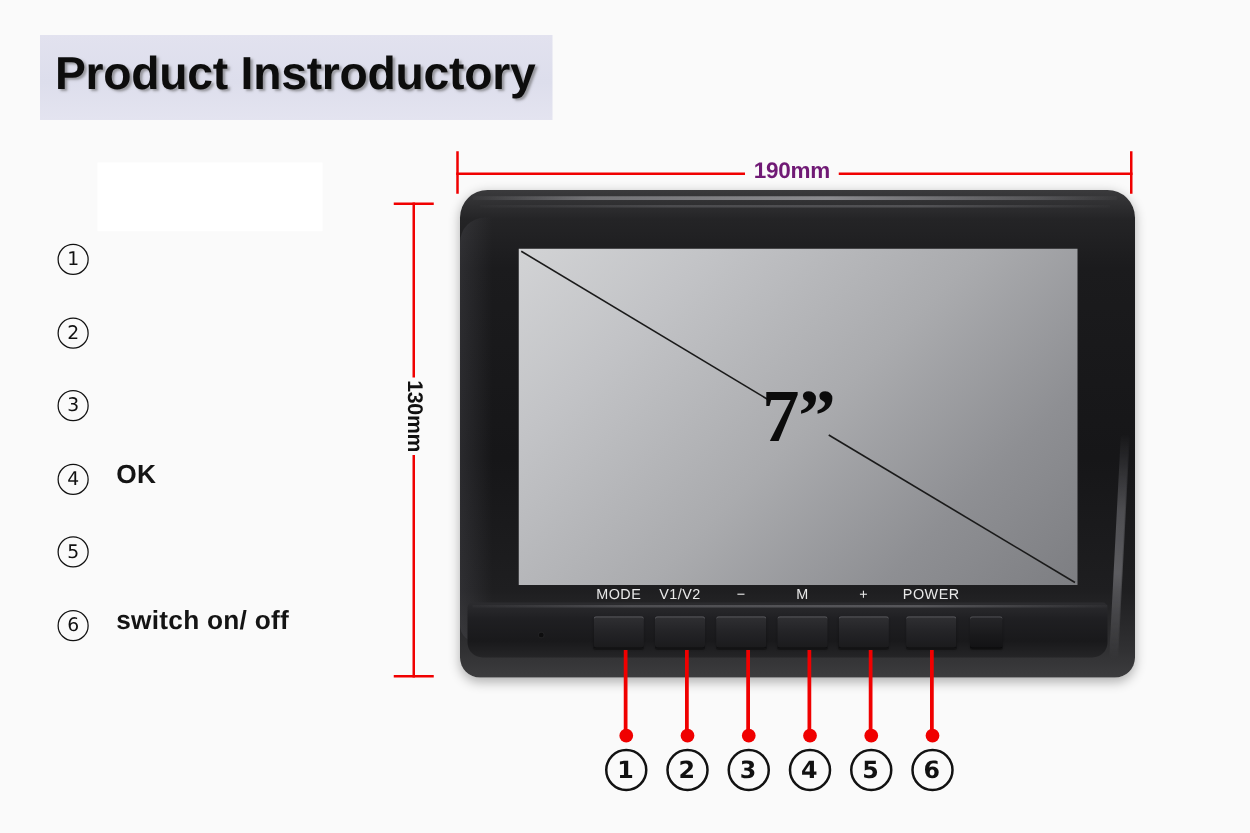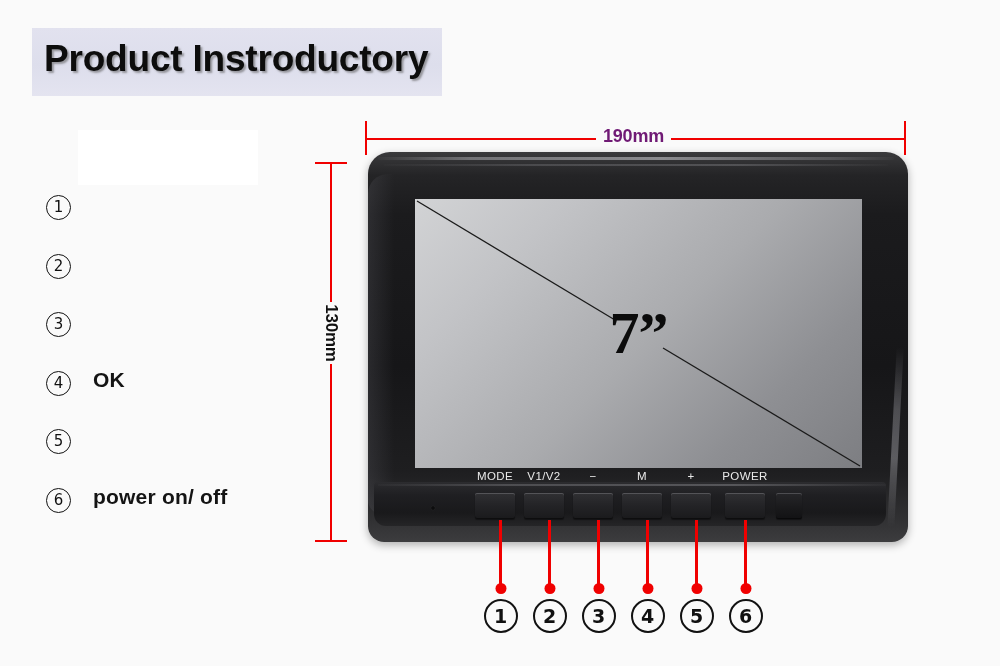--- a/index.html
+++ b/index.html
@@ -352,21 +352,21 @@
     </div>
     <div class="legend-row">
       <div class="circ-num">4</div>
       <div class="legend-label">OK</div>
     </div>
     <div class="legend-row">
       <div class="circ-num">5</div>
     </div>
     <div class="legend-row">
       <div class="circ-num">6</div>
-      <div class="legend-label">power on/ off</div>
+      <div class="legend-label">switch on/ off</div>
     </div>
   </div>
 
   <div class="dim-h-line"></div>
   <div class="dim-h-tick-l"></div>
   <div class="dim-h-tick-r"></div>
   <div class="dim-h-label">190mm</div>
 
   <div class="dim-v-line"></div>
   <div class="dim-v-tick-t"></div>

